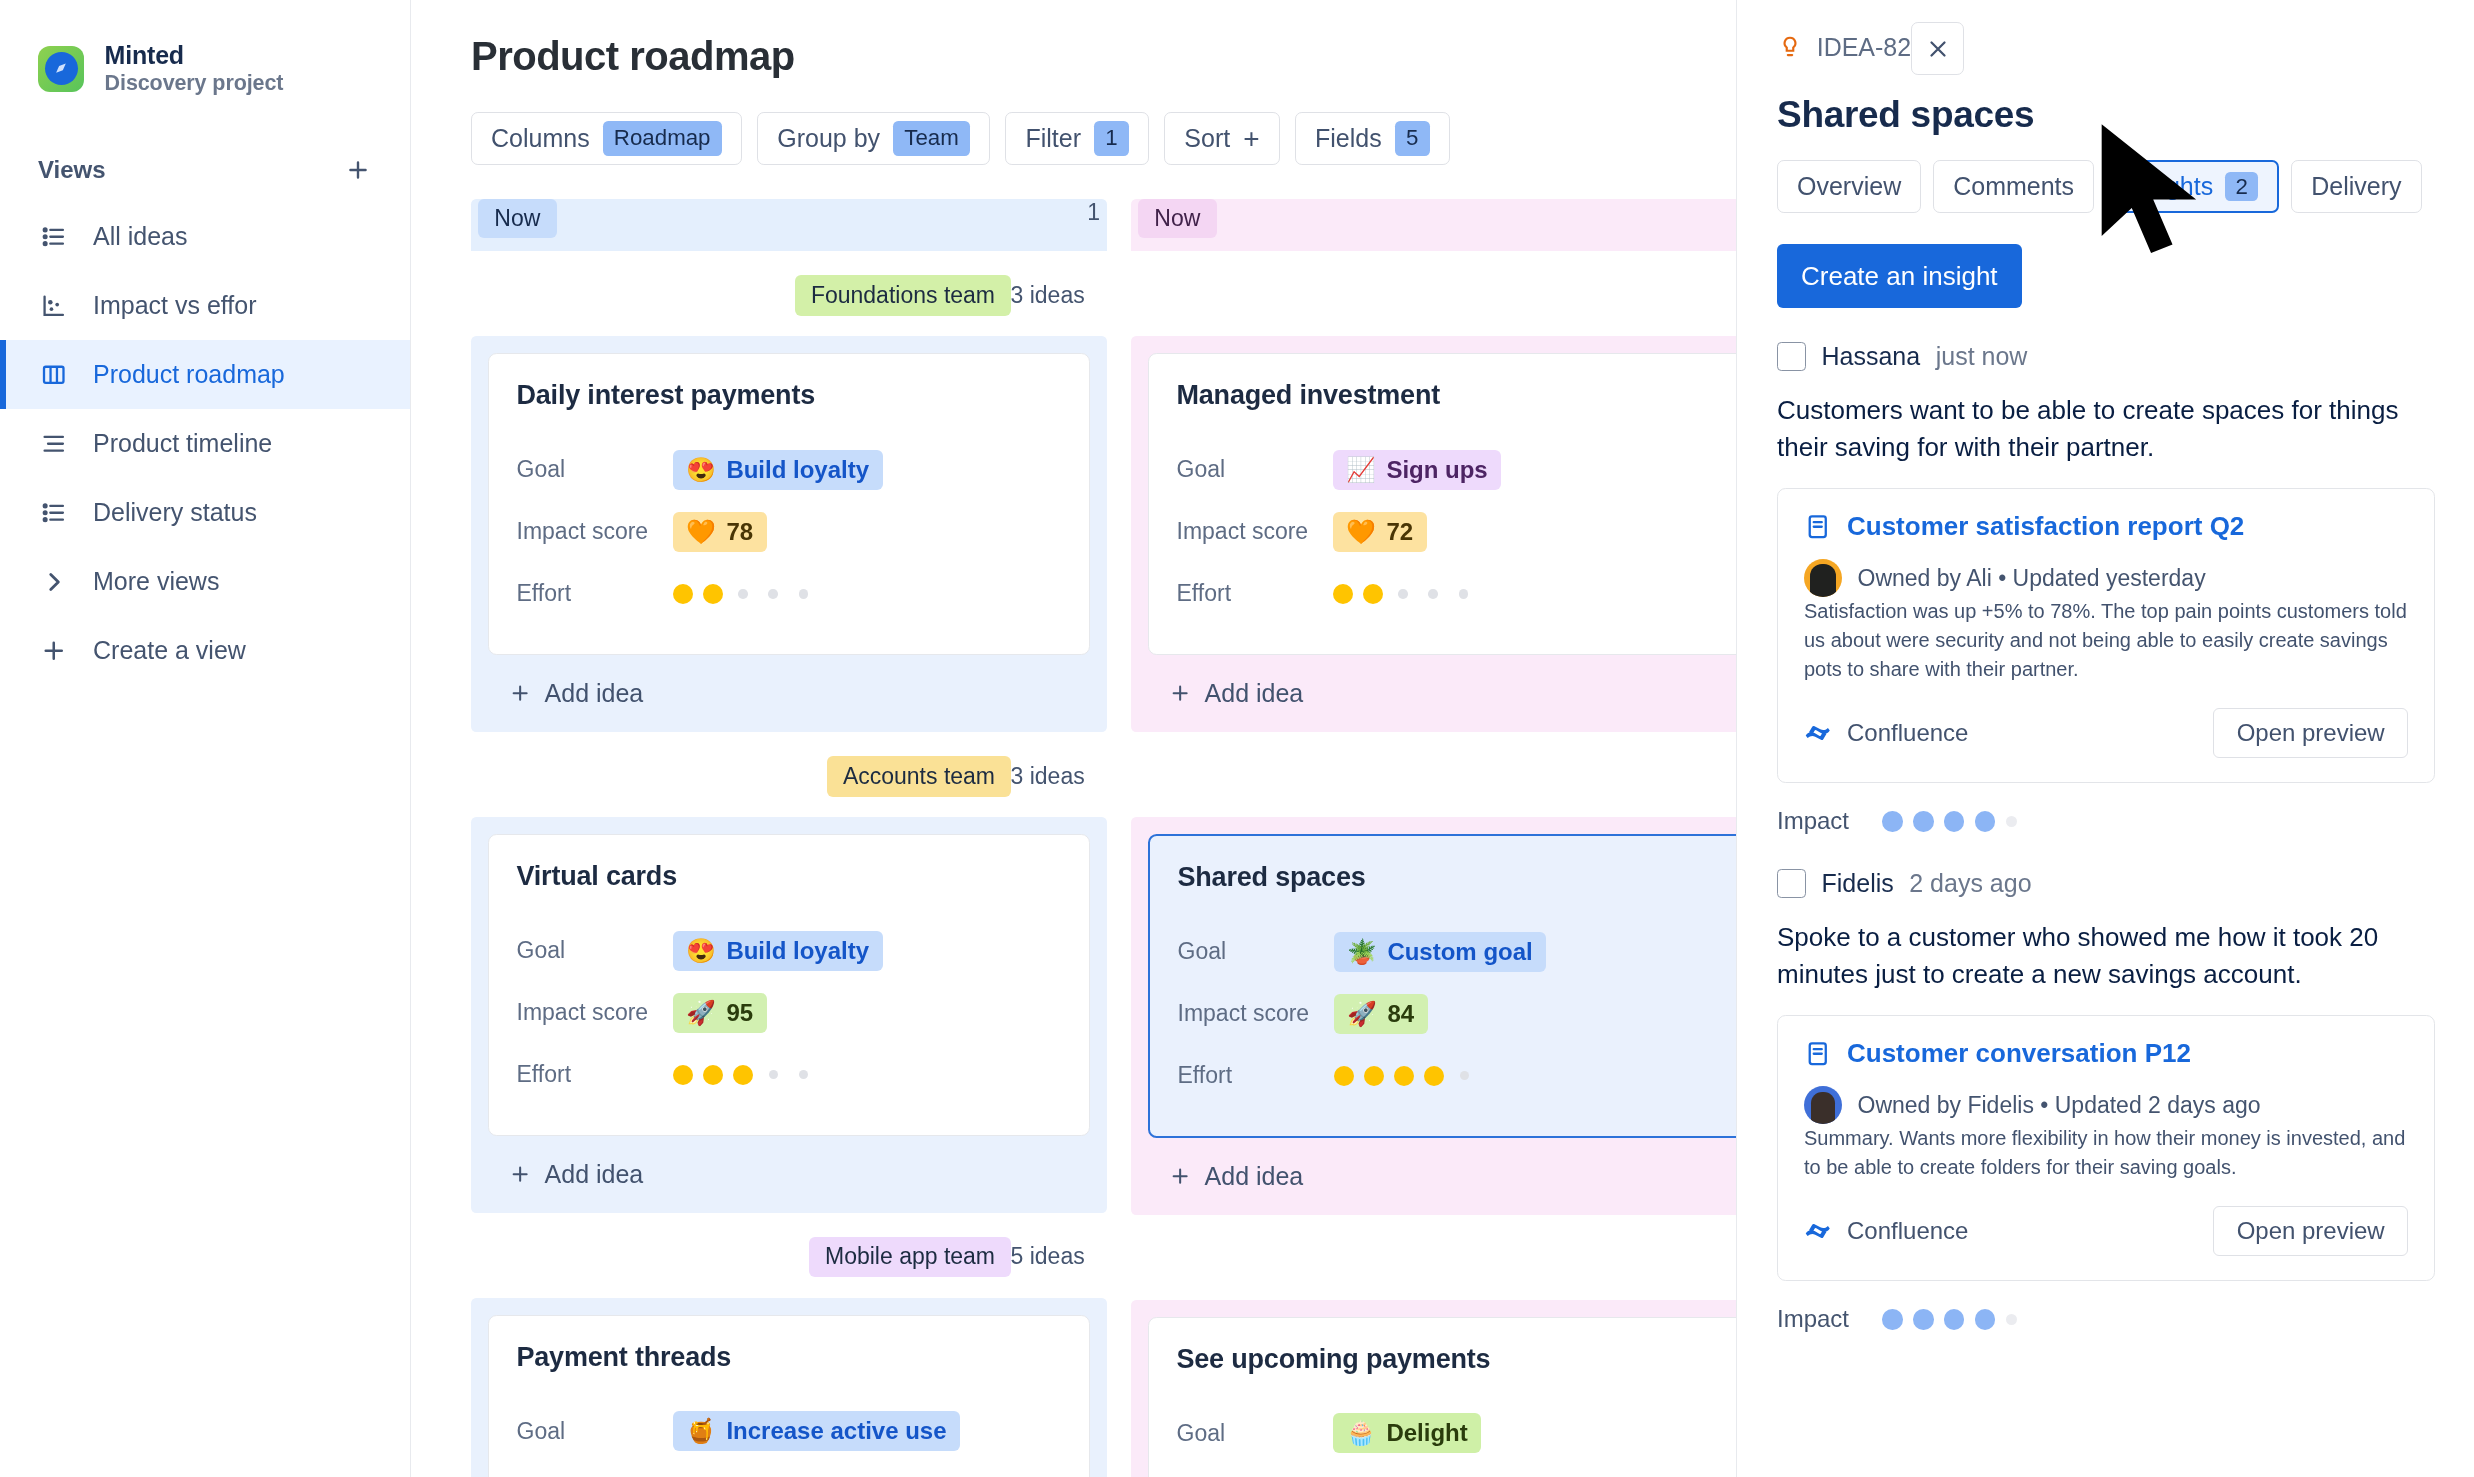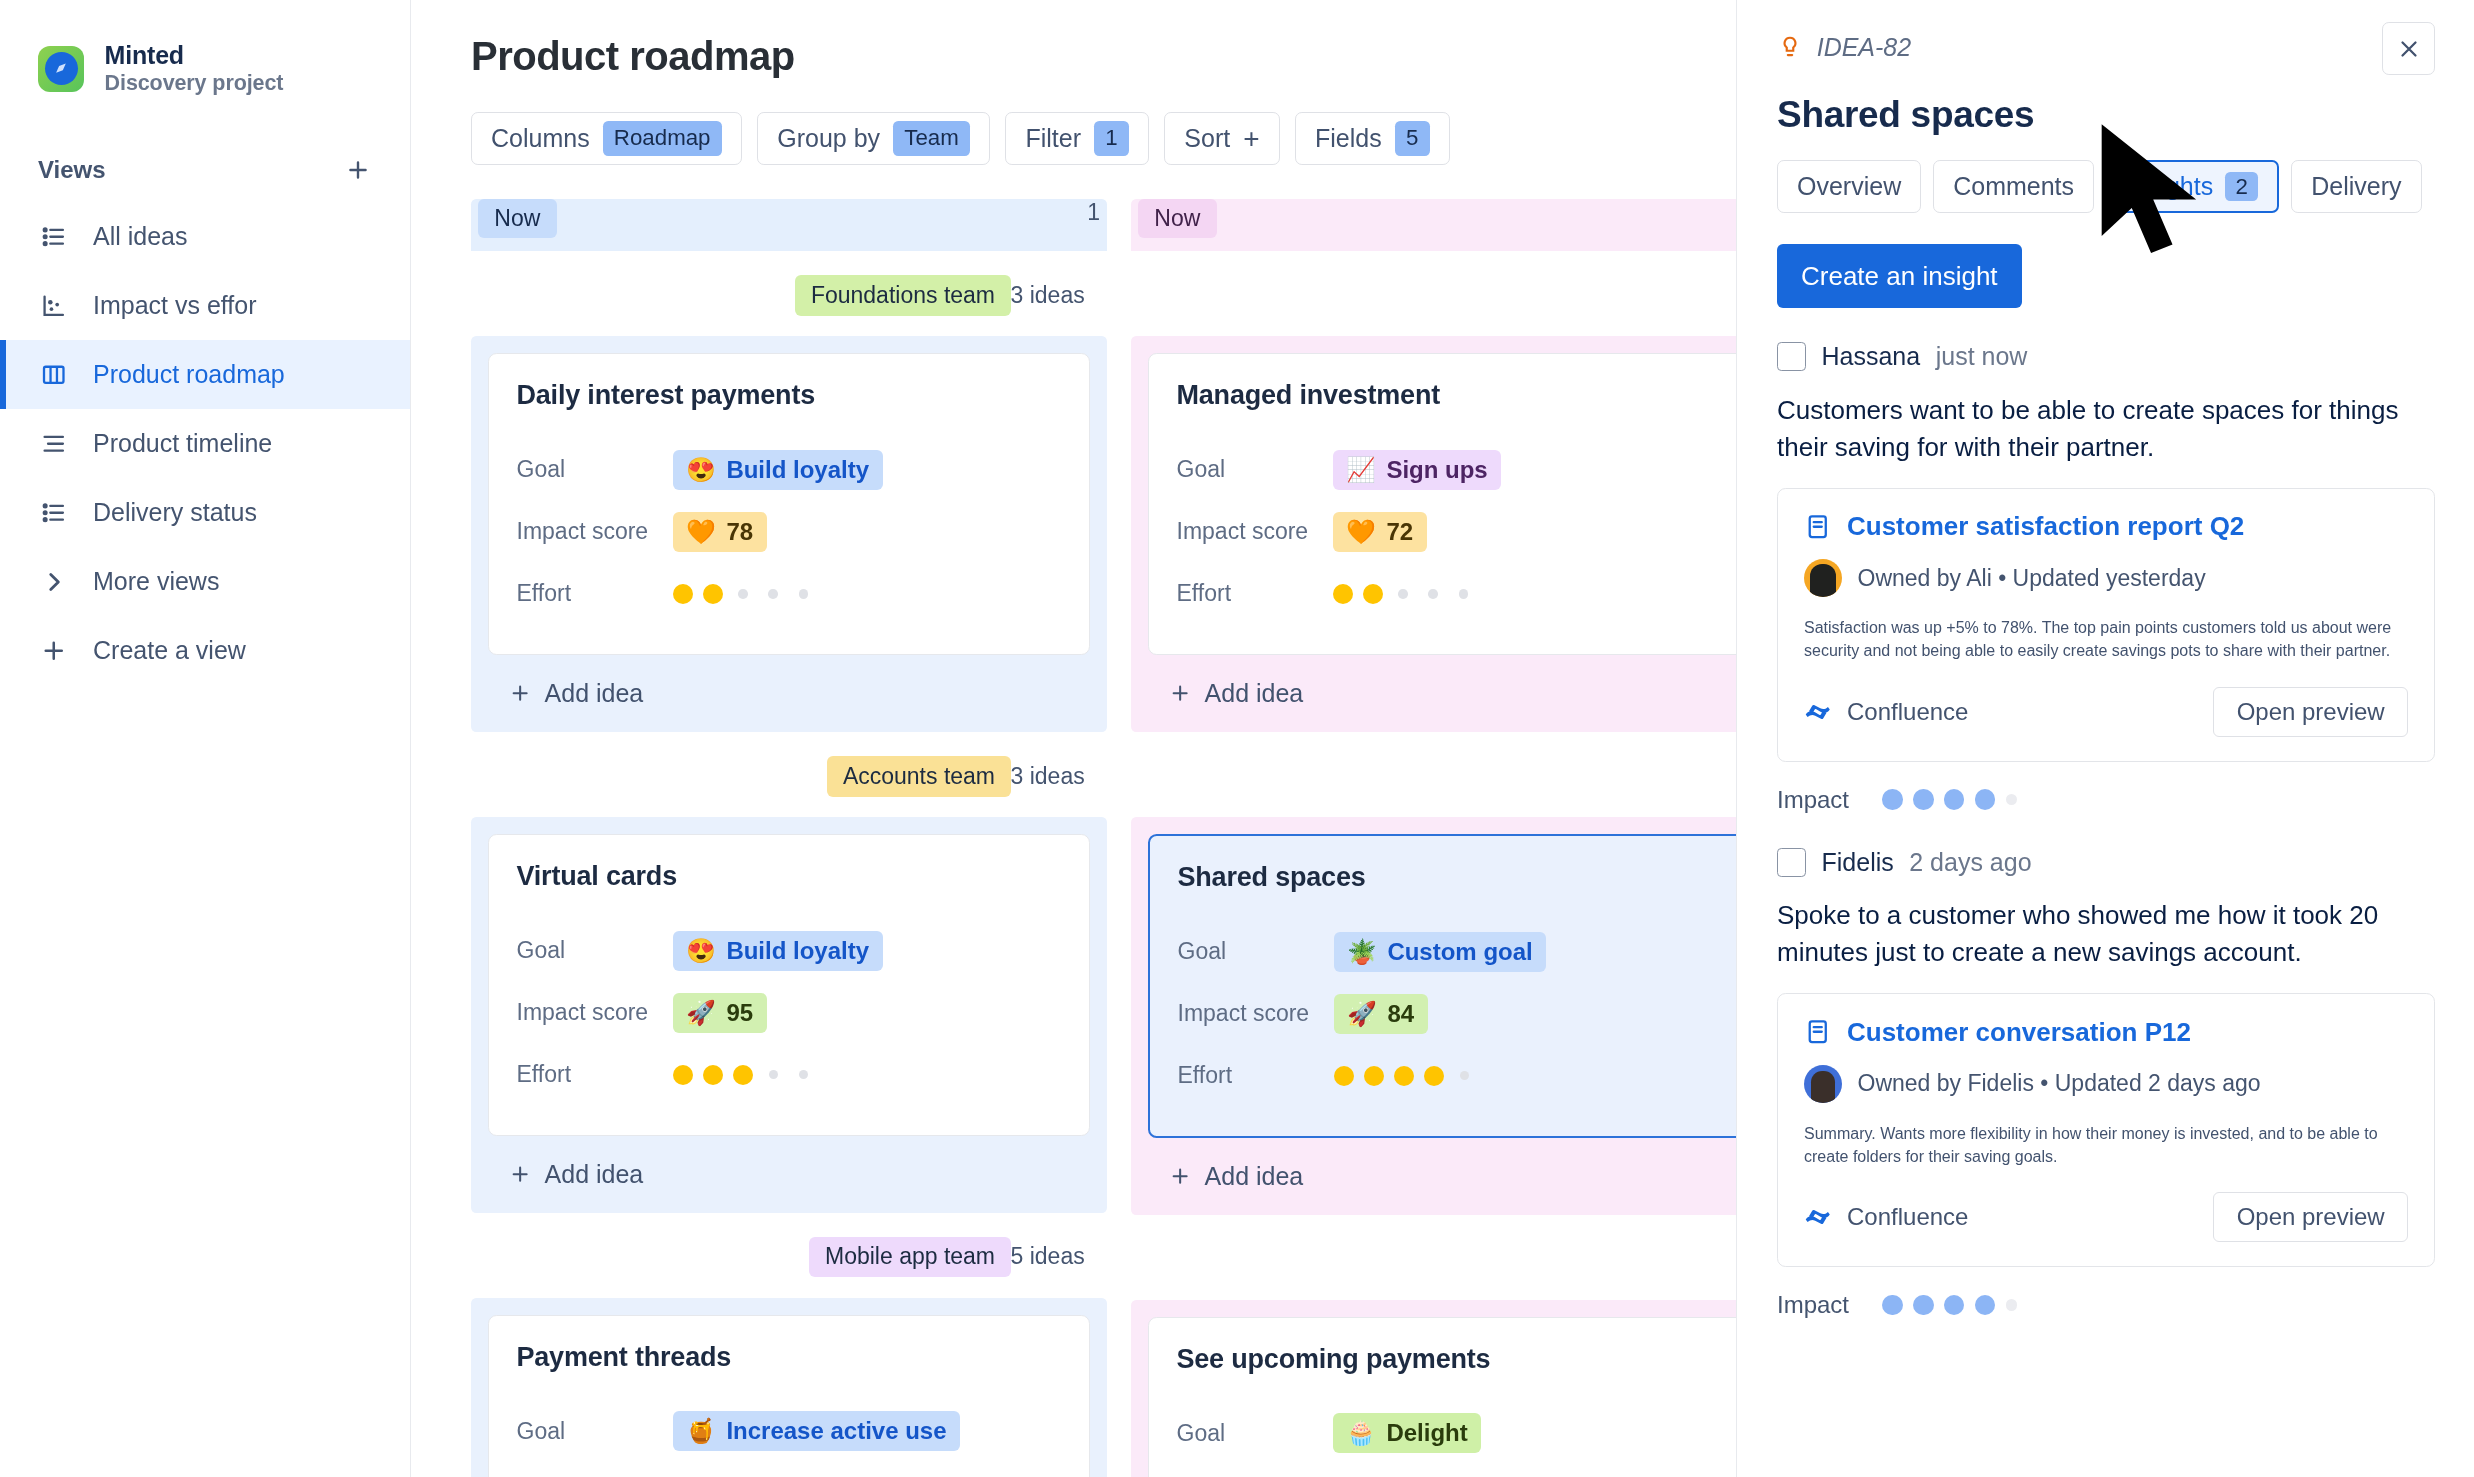--- a/index.html
+++ b/index.html
@@ -130,21 +130,21 @@
   }
 
   
   .panel {
     position: absolute; right: 0; top: 0;
     width: 739px; height: 1478px; background: #ffffff;
     border-left: 1.7px solid #e8eaee;
     padding: 22.3px 40px 0 40px;
     overflow: hidden;
   }
-  .panel-top { display: flex; align-items: flex-start; justify-content: space-between; font-style: italic; }
+  .panel-top { display: flex; align-items: flex-start; justify-content: flex-start; }
   .panel-key { display: flex; align-items: center; gap: 13.7px; font-size: 25px; color: #5e6c84; padding-top: 10.3px; }
   .panel-close {
     width: 53px; height: 53px; border: 1.7px solid #dfe1e6; border-radius: 6.9px;
     background: #fff; display: flex; align-items: center; justify-content: center;
     cursor: pointer; font-size: 27.5px; color: #42526e;
   }
   .panel-title { font-size: 37px; font-weight: 700; color: #172b4d; margin-top: 19px; letter-spacing: -0.3px; }
 
   .tabs { display: flex; gap: 12px; margin-top: 24px; }
   .tab {
@@ -172,21 +172,21 @@
   .doc-card { border: 1.7px solid #e3e5e9; border-radius: 8.6px; padding: 22.3px 26px 24px 26px; margin-top: 22.3px; }
   .doc-head { display: flex; align-items: center; gap: 15.5px; }
   .doc-title { font-size: 26px; font-weight: 700; color: #1868db; cursor: pointer; }
   .doc-owner { display: flex; align-items: center; gap: 15.5px; margin-top: 17px; }
   .avatar { width: 38px; height: 38px; border-radius: 50%; flex-shrink: 0; overflow: hidden; position: relative; }
   .avatar.ali { background: #f5a623; }
   .avatar.ali::after { content:""; position:absolute; left: 6px; top: 5.2px; width: 26px; height: 34px; border-radius: 12px 12px 5.2px 5.2px; background:#20211f; }
   .avatar.fidelis { background: #3f6fd8; }
   .avatar.fidelis::after { content:""; position:absolute; left: 6.9px; top: 6px; width: 24px; height: 33px; border-radius: 11.2px 11.2px 5.2px 5.2px; background:#3a2f2a; }
   .doc-owner-text { font-size: 23px; color: #44546f; }
-  .doc-body { font-size: 16px; line-height: 1.45; color: #42526e; margin-top: 19px; }
+  .doc-body { font-size: 20px; line-height: 1.45; color: #42526e; }
   .doc-foot { display: flex; align-items: center; justify-content: space-between; margin-top: 24px; }
   .doc-src { display: flex; align-items: center; gap: 15.5px; font-size: 24px; color: #42526e; }
   .open-preview {
     height: 50px; padding: 0 22.3px; border: 1.7px solid #dfe1e6; border-radius: 6px;
     background:#fff; font-size: 24px; color: #42526e; font-family: inherit; cursor: pointer;
   }
   .impact-row { display: flex; align-items: center; gap: 33px; margin-top: 24px; }
   .impact-label { font-size: 24px; color: #44546f; }
   .idot { width: 20.6px; height: 20.6px; border-radius: 50%; background: #8cb5f5; }
   .idot.off { width: 11.2px; height: 11.2px; background: #ebecf0; }

